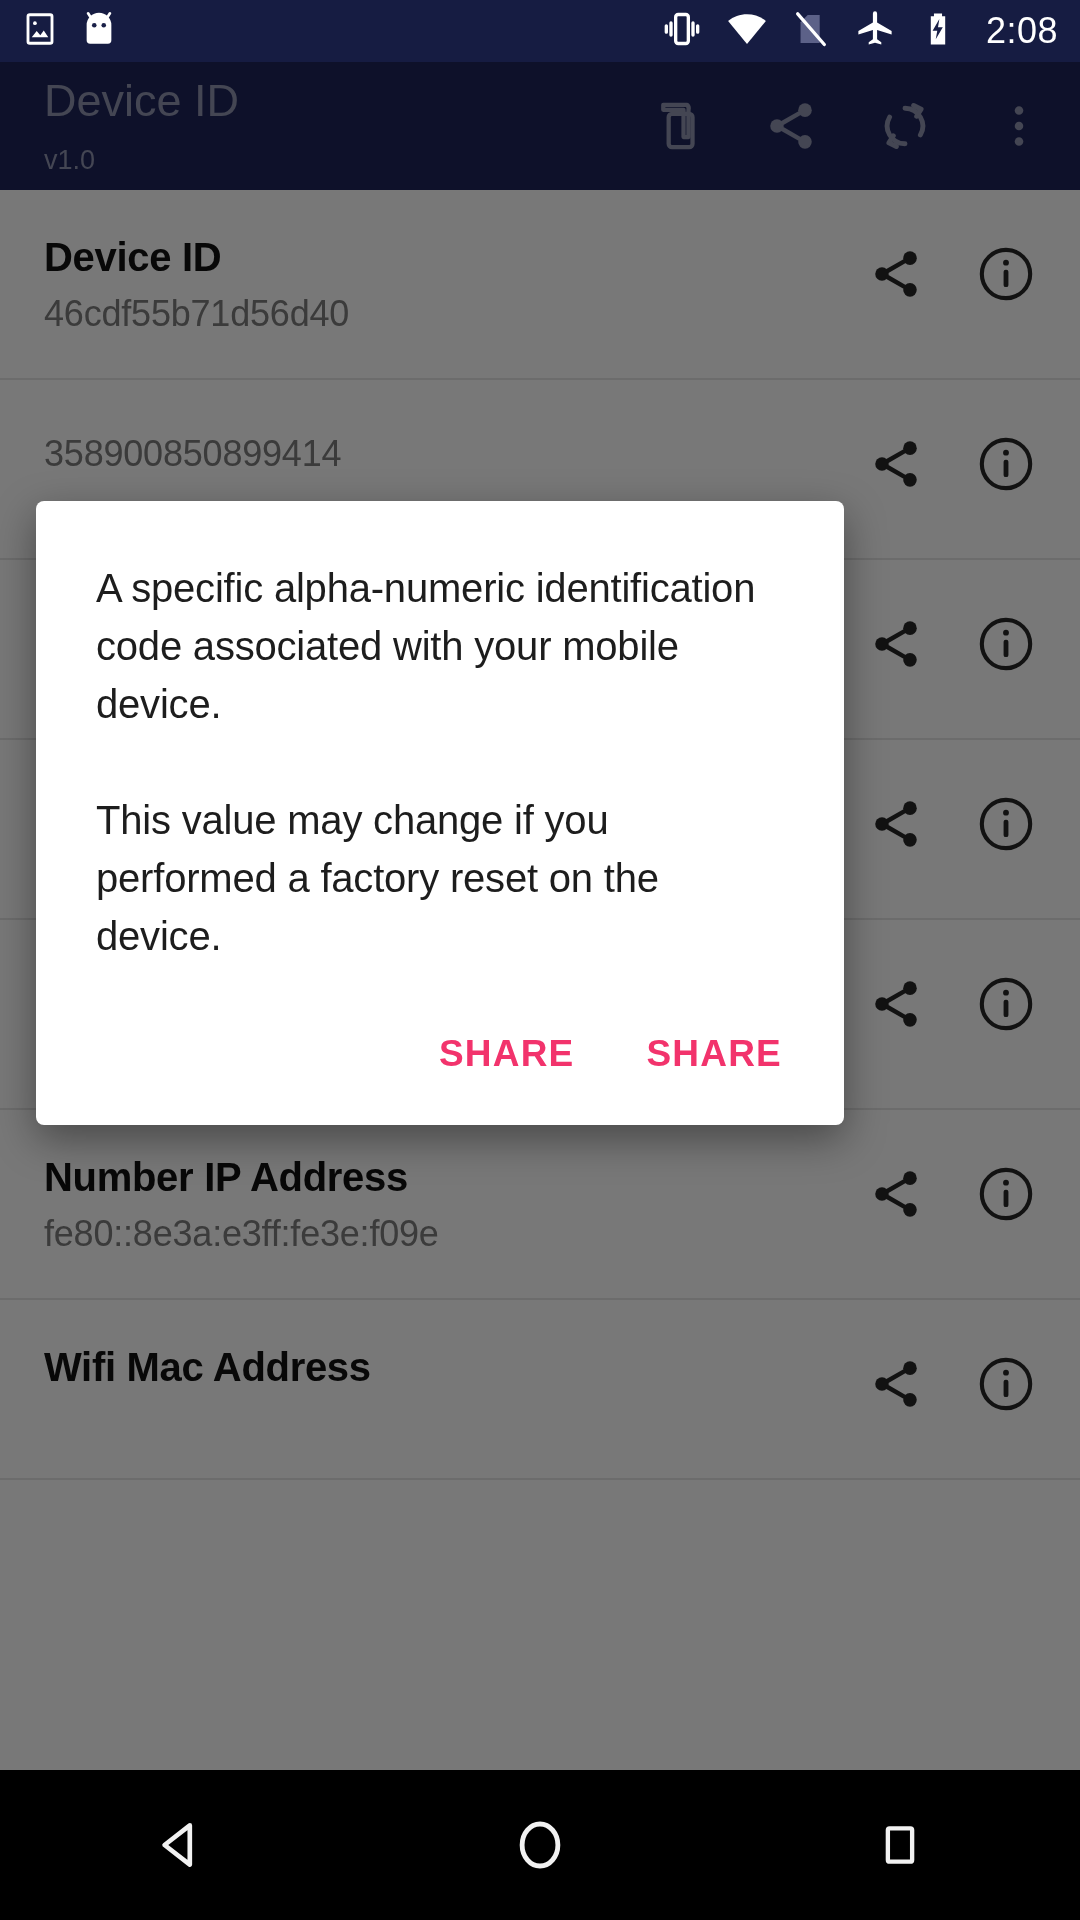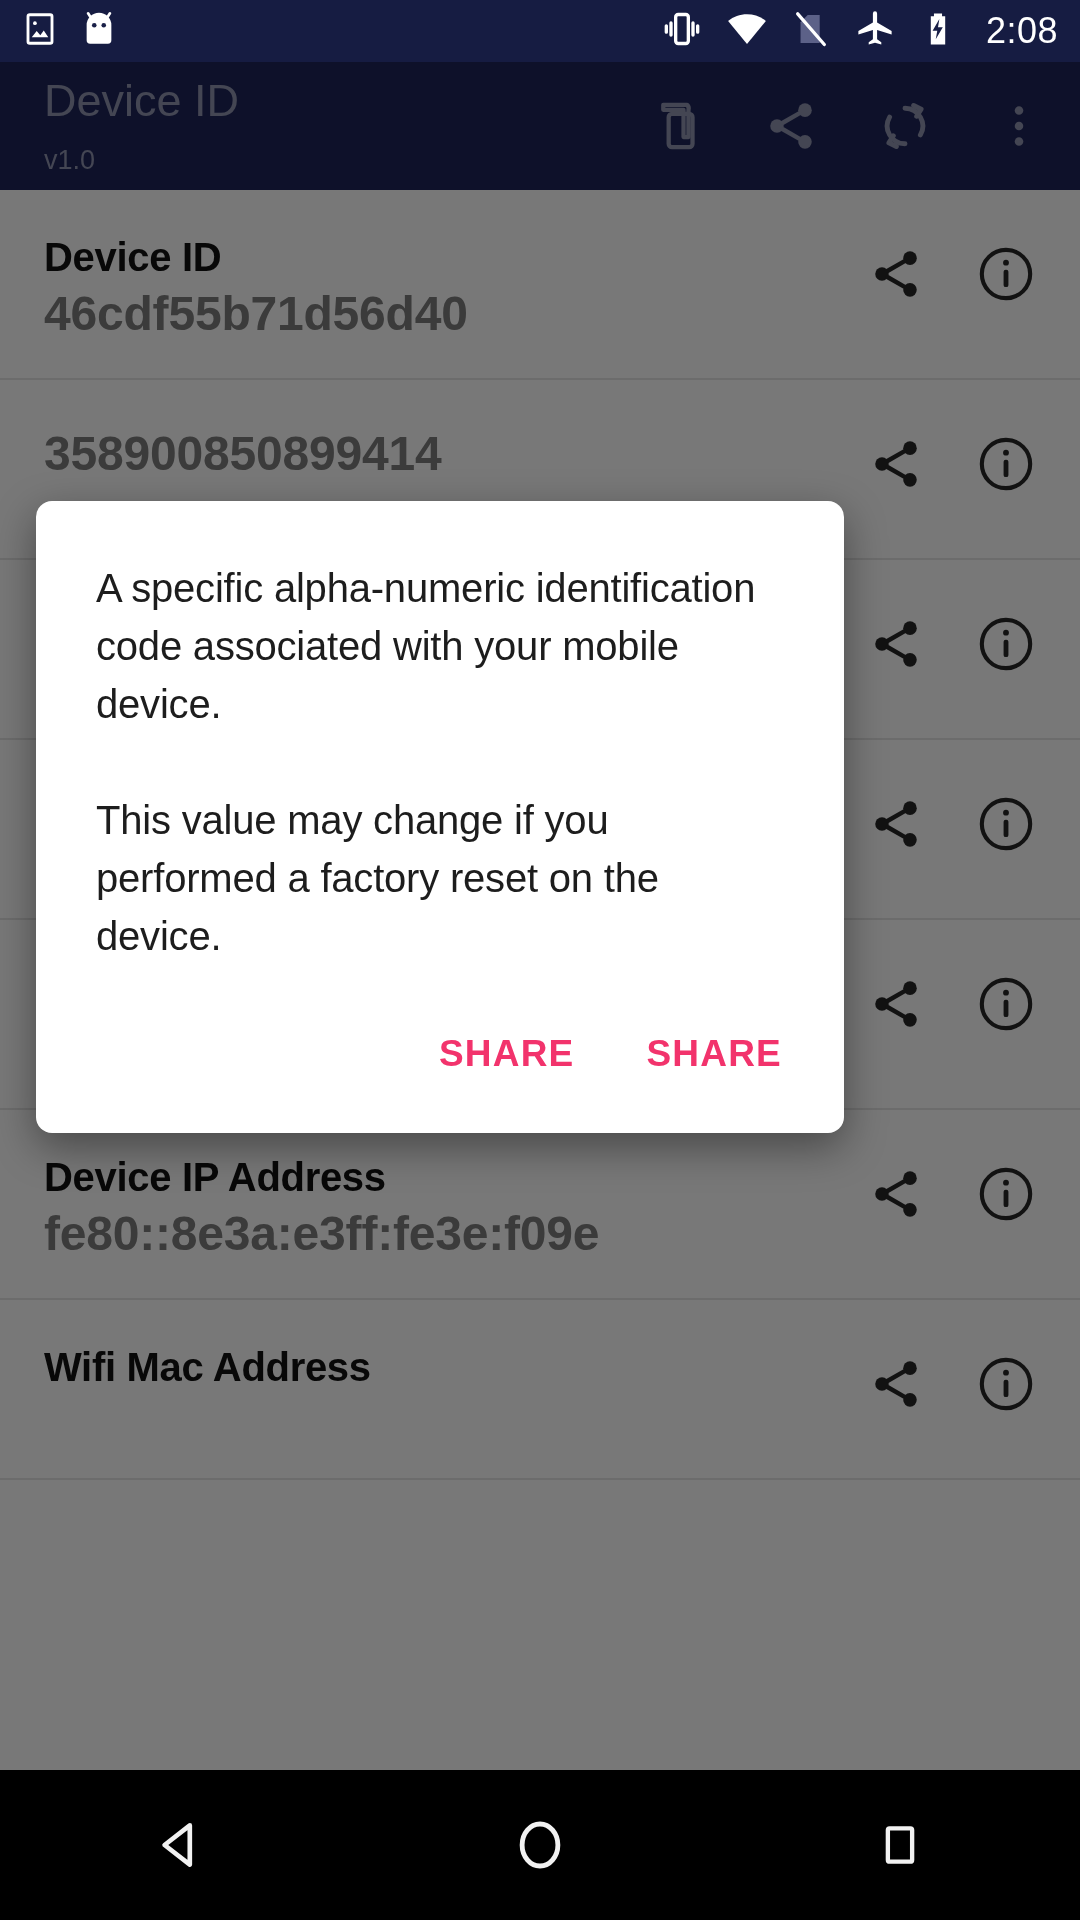--- a/index.html
+++ b/index.html
@@ -99,22 +99,22 @@
     min-height: 180px;
   }
   .row-label {
     font-size: 40px;
     font-weight: 700;
     color: #111111;
     line-height: 50px;
     letter-spacing: -0.3px;
   }
   .row-value {
-    font-size: 48px;
-    font-weight: 700;
+    font-size: 36px;
+    font-weight: 400;
     color: #7b7b7b;
     line-height: 48px;
     margin-top: 8px;
     letter-spacing: -0.2px;
   }
   .row-actions {
     position: absolute;
     right: 44px;
     top: 54px;
     display: flex;
@@ -136,24 +136,24 @@
     z-index: 8;
   }
 
   
   #dialog {
     position: absolute;
     left: 36px;
     top: 501px;
     width: 808px;
     background: #ffffff;
-    border-radius: 16px;
+    border-radius: 8px;
     box-shadow: 0 14px 42px rgba(0,0,0,0.40);
     z-index: 10;
-    padding: 58px 60px 8px 60px;
+    padding: 58px 60px 0 60px;
   }
   .dialog-para {
     font-size: 40px;
     line-height: 58px;
     color: #1d1d1d;
     font-weight: 400;
     letter-spacing: -0.2px;
   }
   .dialog-para + .dialog-para { margin-top: 58px; }
   #dialog-buttons {
@@ -398,21 +398,21 @@
           <svg width="58" height="58" viewBox="0 0 24 24">
             <circle cx="12" cy="12" r="10" fill="none" stroke="#262626" stroke-width="1.7"></circle>
             <circle cx="12" cy="7.3" r="1.2" fill="#262626"></circle>
             <rect x="11" y="10.2" width="2" height="7.2" rx="0.9" fill="#262626"></rect>
           </svg>
         </div>
       </div>
     </div>
 
     <div class="list-row">
-      <div class="row-label">Device IP Address</div>
+      <div class="row-label">Number IP Address</div>
       <div class="row-value">fe80::8e3a:e3ff:fe3e:f09e</div>
       <div class="row-actions">
         <div class="row-icon">
           <svg width="56" height="56" viewBox="0 0 24 24">
             <circle cx="18" cy="5.2" r="2.9" fill="#262626"></circle>
             <circle cx="6" cy="12" r="2.9" fill="#262626"></circle>
             <circle cx="18" cy="18.8" r="2.9" fill="#262626"></circle>
             <path d="M8.5 10.6l7-4M8.5 13.4l7 4" stroke="#262626" stroke-width="1.9" stroke-linecap="round"></path>
           </svg>
         </div>

